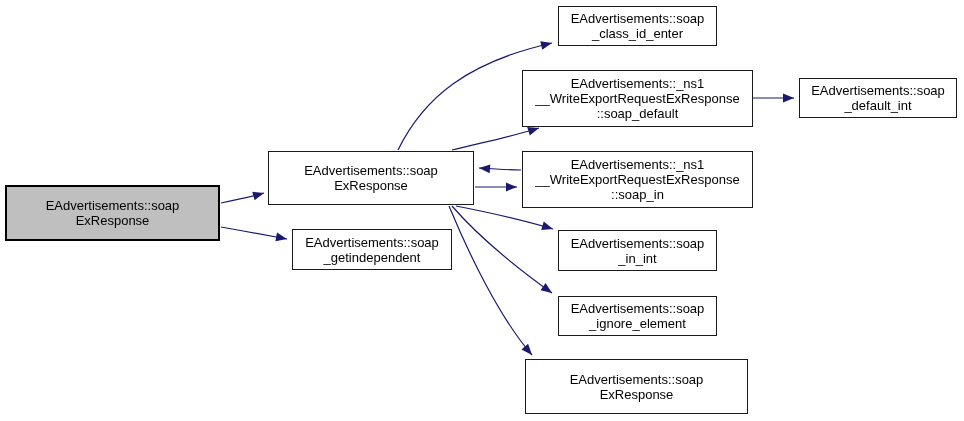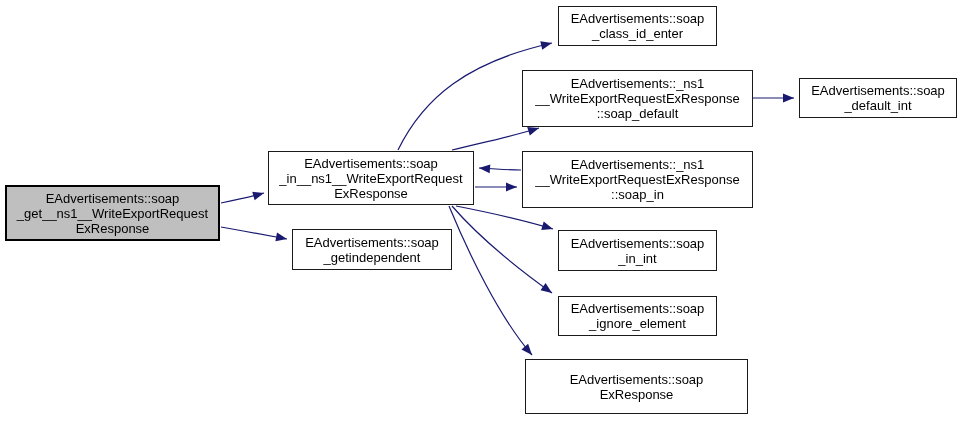--- a/index.html
+++ b/index.html
@@ -63,27 +63,25 @@
       <path d="M 521 170 C 507 170, 493 169, 479 168" marker-end="url(#arrow)"></path>
       <path d="M 475 187 C 489 187, 503 187, 517 187" marker-end="url(#arrow)"></path>
       <path d="M 456 206 C 492 213, 523 220, 553 229" marker-end="url(#arrow)"></path>
       <path d="M 452 206 C 478 236, 517 268, 552 293" marker-end="url(#arrow)"></path>
       <path d="M 449 206 C 468 252, 499 317, 532 355" marker-end="url(#arrow)"></path>
     </g>
   </svg>
 
   <div class="node current" style="left:5px; top:185px; width:215px; height:56px;">
     <span>EAdvertisements::soap</span>
-    <span>_get__ns1__WriteExportRequest</span>
     <span>ExResponse</span>
   </div>
 
   <div class="node" style="left:268px; top:151px; width:206px; height:54px;">
     <span>EAdvertisements::soap</span>
-    <span>_in__ns1__WriteExportRequest</span>
     <span>ExResponse</span>
   </div>
 
   <div class="node" style="left:292px; top:229px; width:160px; height:41px;">
     <span>EAdvertisements::soap</span>
     <span>_getindependent</span>
   </div>
 
   <div class="node" style="left:558px; top:6px; width:159px; height:40px;">
     <span>EAdvertisements::soap</span>

